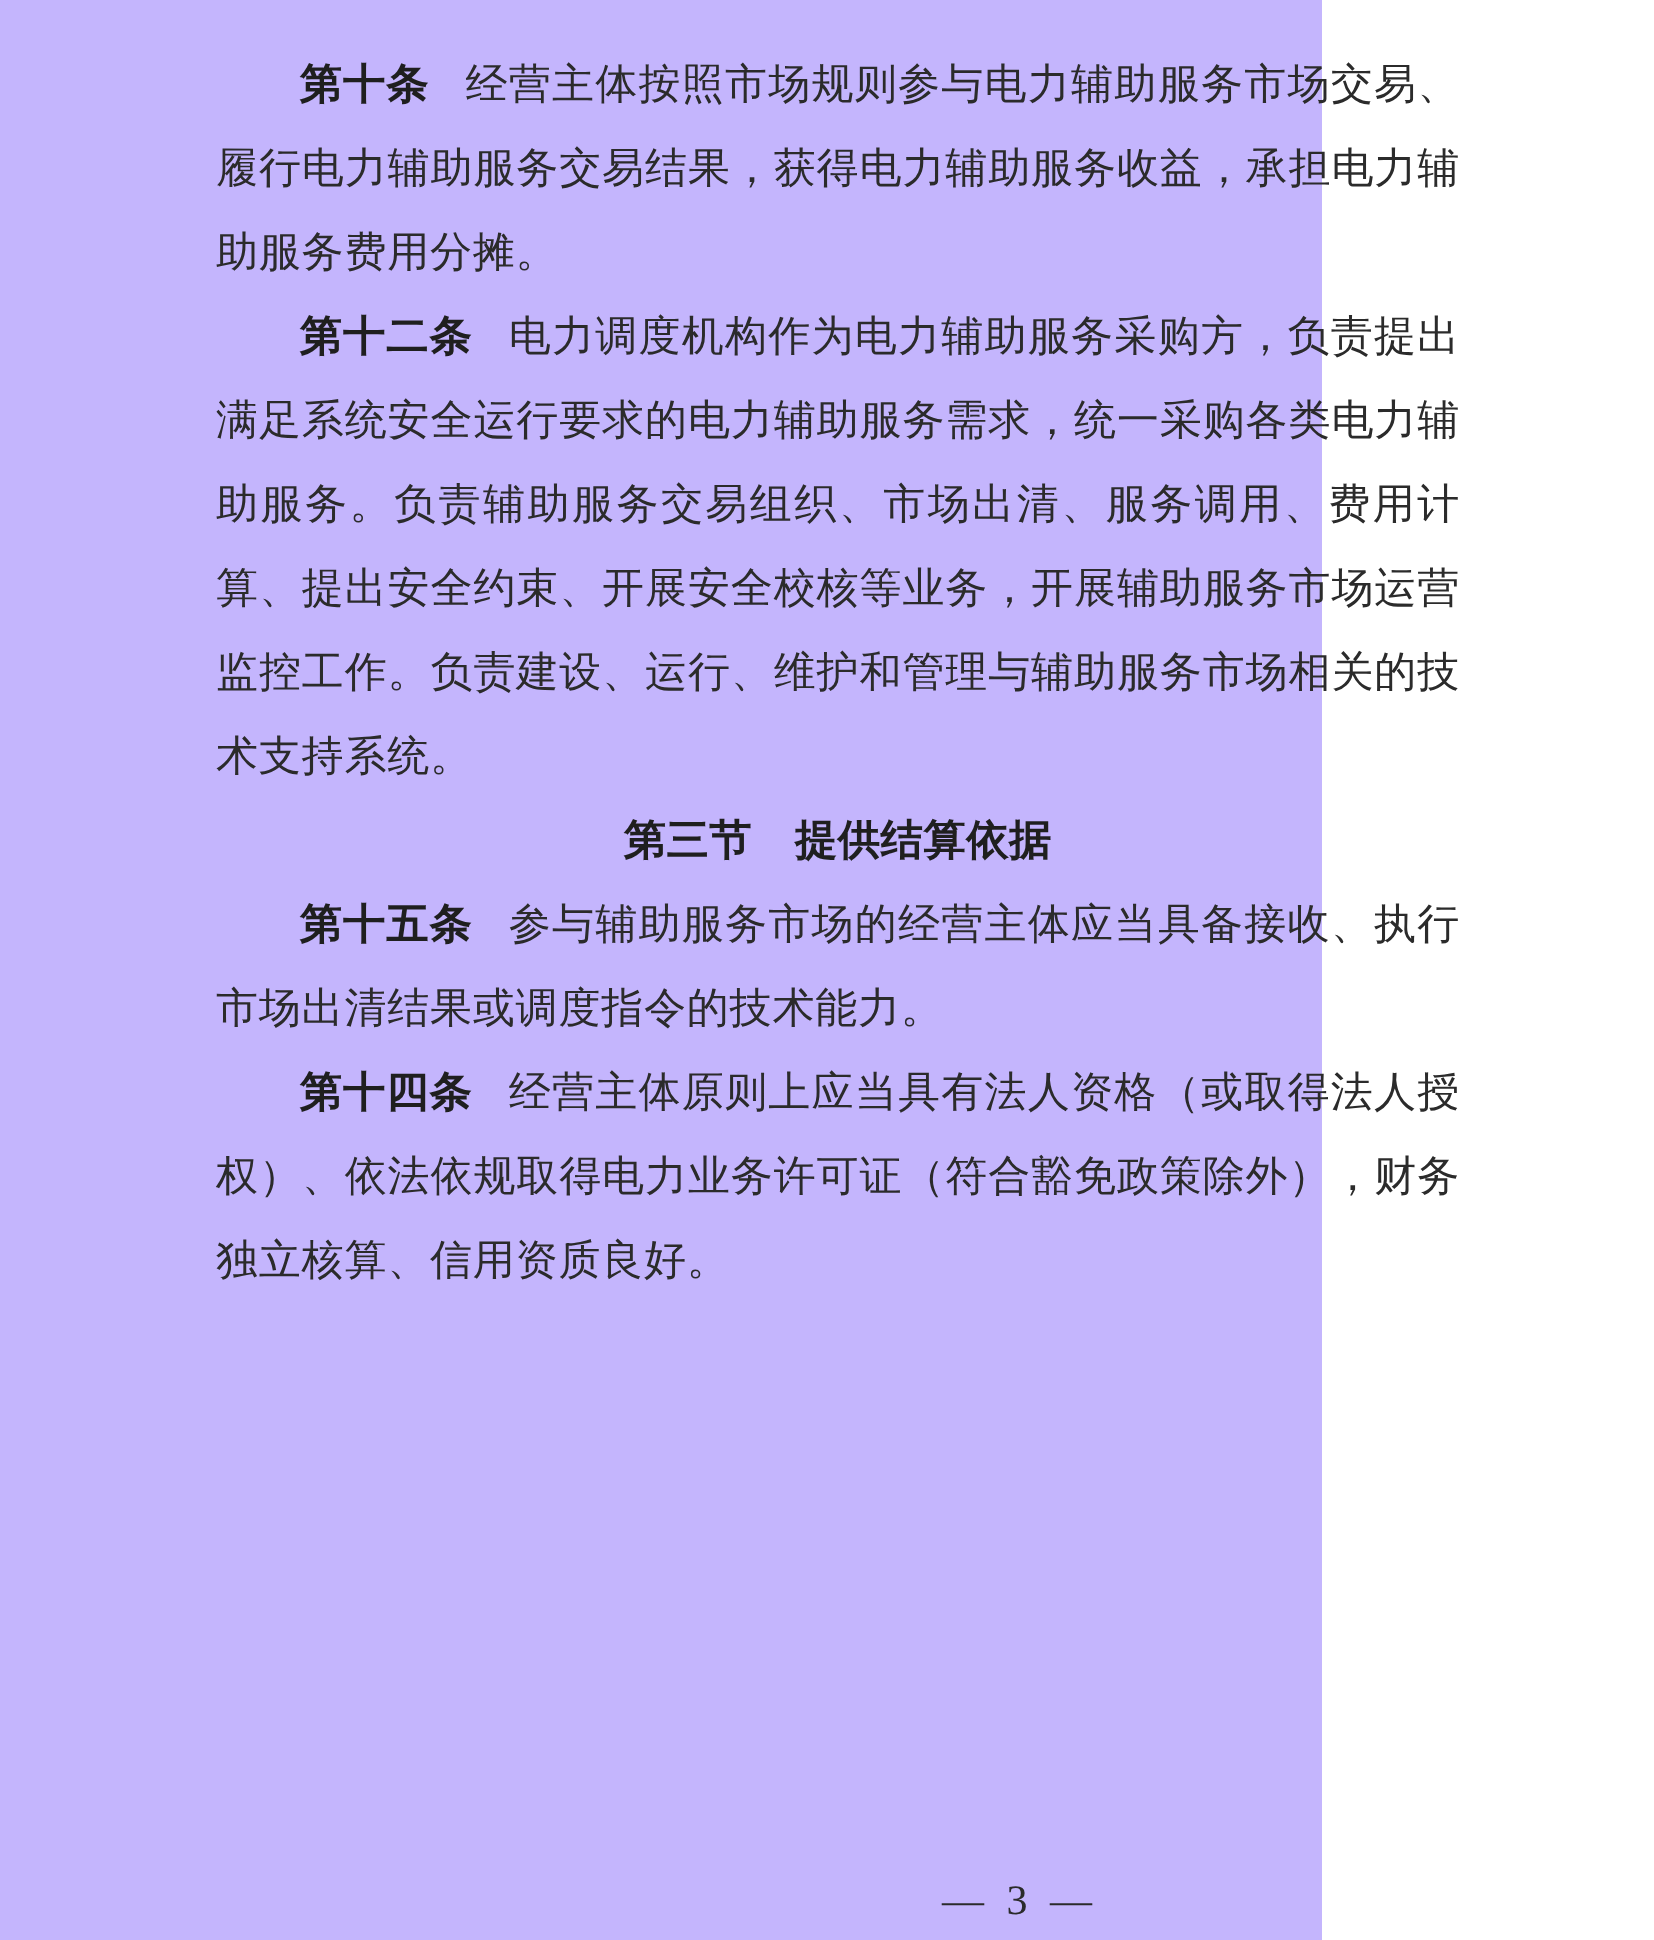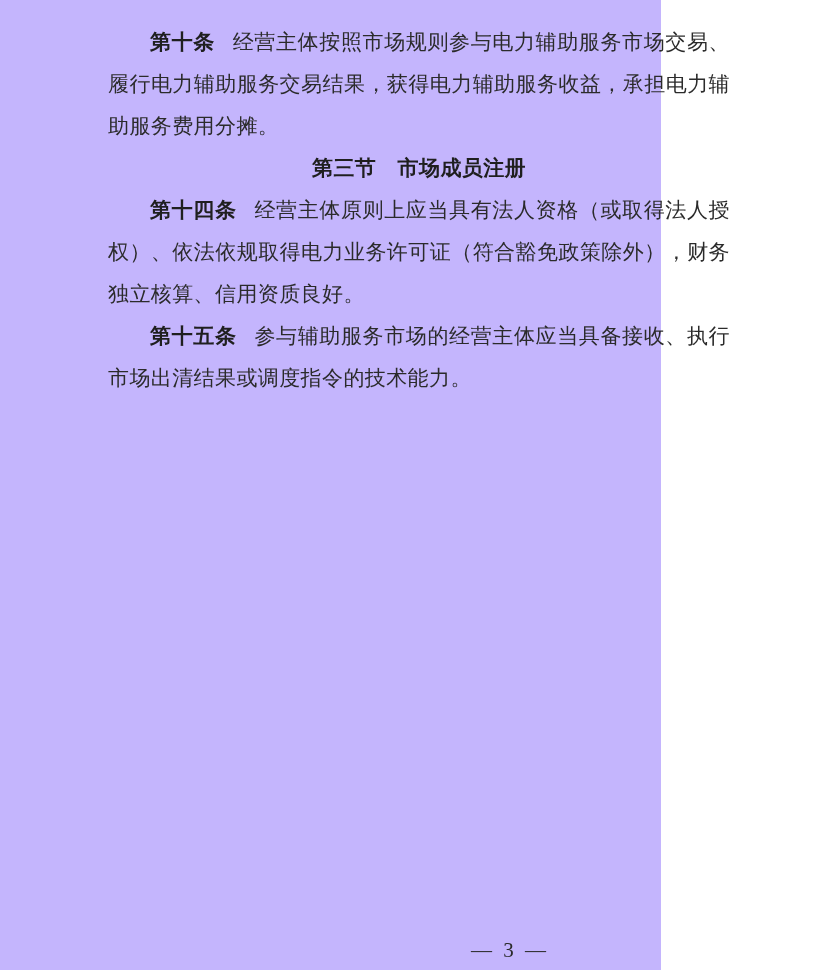--- a/index.html
+++ b/index.html
@@ -64,25 +64,26 @@
 </style>
 </head>
 <body>
 
 <div class="doc-page">
   <main class="text-block">
 
     <p class="para"><span class="article-label">第十条</span><span>经营主体按照市场规则参与电力辅助服务市场交易、履行电力辅助服务交易结果，获得电力辅助服务收益，承担电力辅助服务费用分摊。</span></p>
 
 
+    <p class="para"><span class="article-label">第十二条</span><span>电力调度机构作为电力辅助服务采购方，负责提出满足系统安全运行要求的电力辅助服务需求，统一采购各类电力辅助服务。负责辅助服务交易组织、市场出清、服务调用、费用计算、提出安全约束、开展安全校核等业务，开展辅助服务市场运营监控工作。负责建设、运行、维护和管理与辅助服务市场相关的技术支持系统。</span></p>
 
 
-    <h2 class="section-heading">第三节　市场成员注册</h2>
+    <h2 class="section-heading">第三节　提供结算依据</h2>
+
+    <p class="para"><span class="article-label">第十五条</span><span>参与辅助服务市场的经营主体应当具备接收、执行市场出清结果或调度指令的技术能力。</span></p>
 
     <p class="para"><span class="article-label">第十四条</span><span>经营主体原则上应当具有法人资格（或取得法人授权）、依法依规取得电力业务许可证（符合豁免政策除外），财务独立核算、信用资质良好。</span></p>
-
-    <p class="para"><span class="article-label">第十五条</span><span>参与辅助服务市场的经营主体应当具备接收、执行市场出清结果或调度指令的技术能力。</span></p>
 
 
   </main>
 
   <div class="page-footer">— 3 —</div>
 </div>
 
 </body></html>

